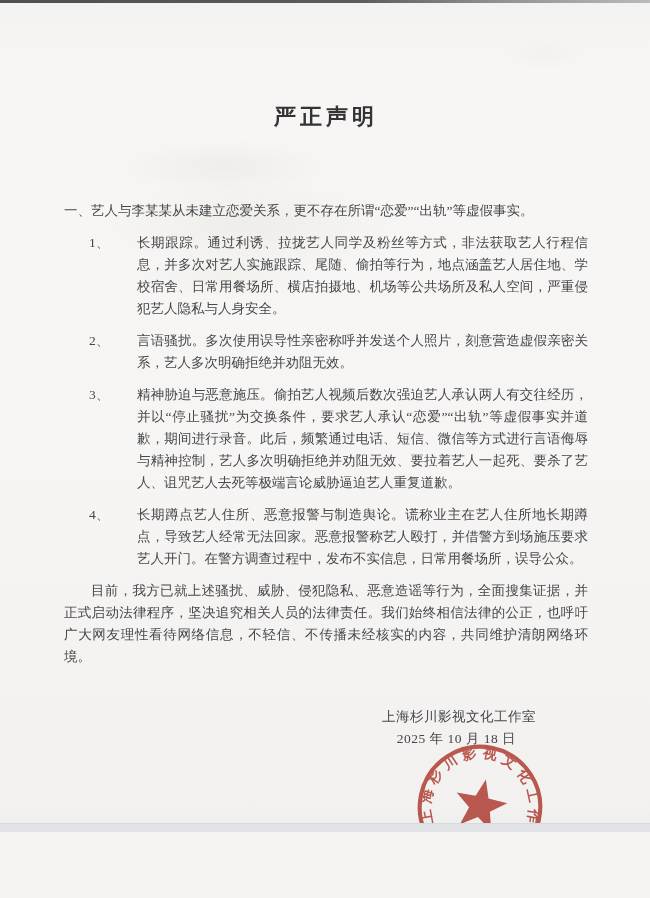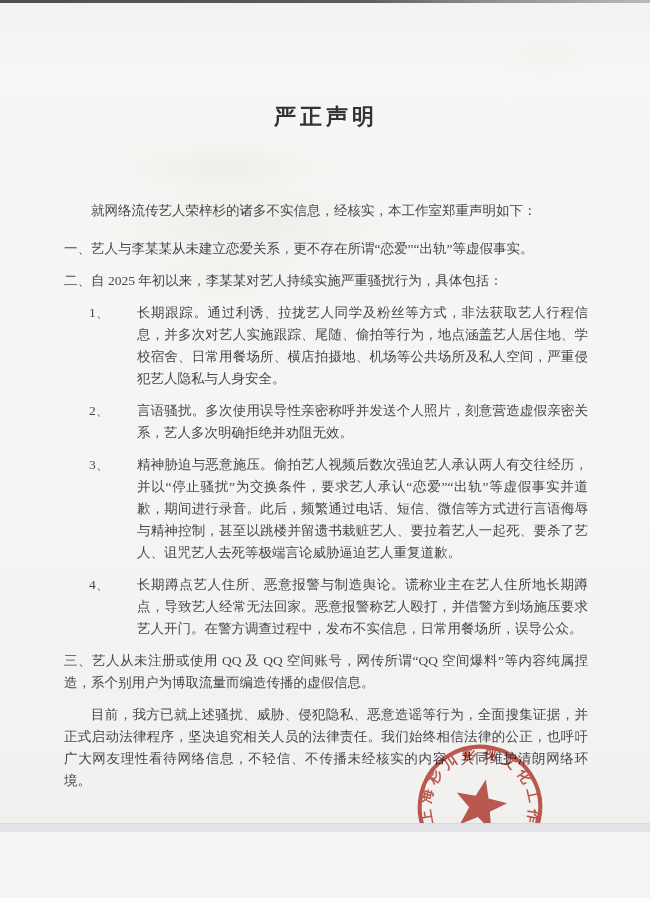--- a/index.html
+++ b/index.html
@@ -94,47 +94,44 @@
 
   <div class="ghost g1"></div>
   <div class="ghost g2"></div>
   <div class="ghost g3"></div>
   <div class="ghost g4"></div>
 
   <div class="content">
 
     <h1 class="doc-title">严正声明</h1>
 
-    <p class="para indent gap-lg">就网络流传艺人荣梓杉的诸多不实信息，经核实，本工作室郑重声明如下：</p>
 
     <p class="para">一、艺人与李某某从未建立恋爱关系，更不存在所谓“恋爱”“出轨”等虚假事实。</p>
 
-    <p class="para">二、自 2025 年初以来，李某某对艺人持续实施严重骚扰行为，具体包括：</p>
 
     <div class="sub-item">
       <span class="sub-num">1、</span>
       <span class="sub-text">长期跟踪。通过利诱、拉拢艺人同学及粉丝等方式，非法获取艺人行程信息，并多次对艺人实施跟踪、尾随、偷拍等行为，地点涵盖艺人居住地、学校宿舍、日常用餐场所、横店拍摄地、机场等公共场所及私人空间，严重侵犯艺人隐私与人身安全。</span>
     </div>
 
     <div class="sub-item">
       <span class="sub-num">2、</span>
       <span class="sub-text">言语骚扰。多次使用误导性亲密称呼并发送个人照片，刻意营造虚假亲密关系，艺人多次明确拒绝并劝阻无效。</span>
     </div>
 
     <div class="sub-item">
       <span class="sub-num">3、</span>
-      <span class="sub-text">精神胁迫与恶意施压。偷拍艺人视频后数次强迫艺人承认两人有交往经历，并以“停止骚扰”为交换条件，要求艺人承认“恋爱”“出轨”等虚假事实并道歉，期间进行录音。此后，频繁通过电话、短信、微信等方式进行言语侮辱与精神控制，甚至以跳楼并留遗书栽赃艺人、要拉着艺人一起死、要杀了艺人、诅咒艺人去死等极端言论威胁逼迫艺人重复道歉。</span>
+      <span class="sub-text">精神胁迫与恶意施压。偷拍艺人视频后数次强迫艺人承认两人有交往经历，并以“停止骚扰”为交换条件，要求艺人承认“恋爱”“出轨”等虚假事实并道歉，期间进行录音。此后，频繁通过电话、短信、微信等方式进行言语侮辱与精神控制，艺人多次明确拒绝并劝阻无效、要拉着艺人一起死、要杀了艺人、诅咒艺人去死等极端言论威胁逼迫艺人重复道歉。</span>
     </div>
 
     <div class="sub-item">
       <span class="sub-num">4、</span>
       <span class="sub-text">长期蹲点艺人住所、恶意报警与制造舆论。谎称业主在艺人住所地长期蹲点，导致艺人经常无法回家。恶意报警称艺人殴打，并借警方到场施压要求艺人开门。在警方调查过程中，发布不实信息，日常用餐场所，误导公众。</span>
     </div>
 
-    <p class="para">三、艺人从未注册或使用 QQ 及 QQ 空间账号，网传所谓“QQ 空间爆料”等内容纯属捏造，系个别用户为博取流量而编造传播的虚假信息。</p>
 
     <p class="para indent">目前，我方已就上述骚扰、威胁、侵犯隐私、恶意造谣等行为，全面搜集证据，并正式启动法律程序，坚决追究相关人员的法律责任。我们始终相信法律的公正，也呼吁广大网友理性看待网络信息，不轻信、不传播未经核实的内容，共同维护清朗网络环境。</p>
 
     <div class="sig-block">
       <div class="sig-line">上海杉川影视文化工作室</div>
       <div class="date-line">2025 年 10 月 18 日</div>
     </div>
 
   </div>
 

